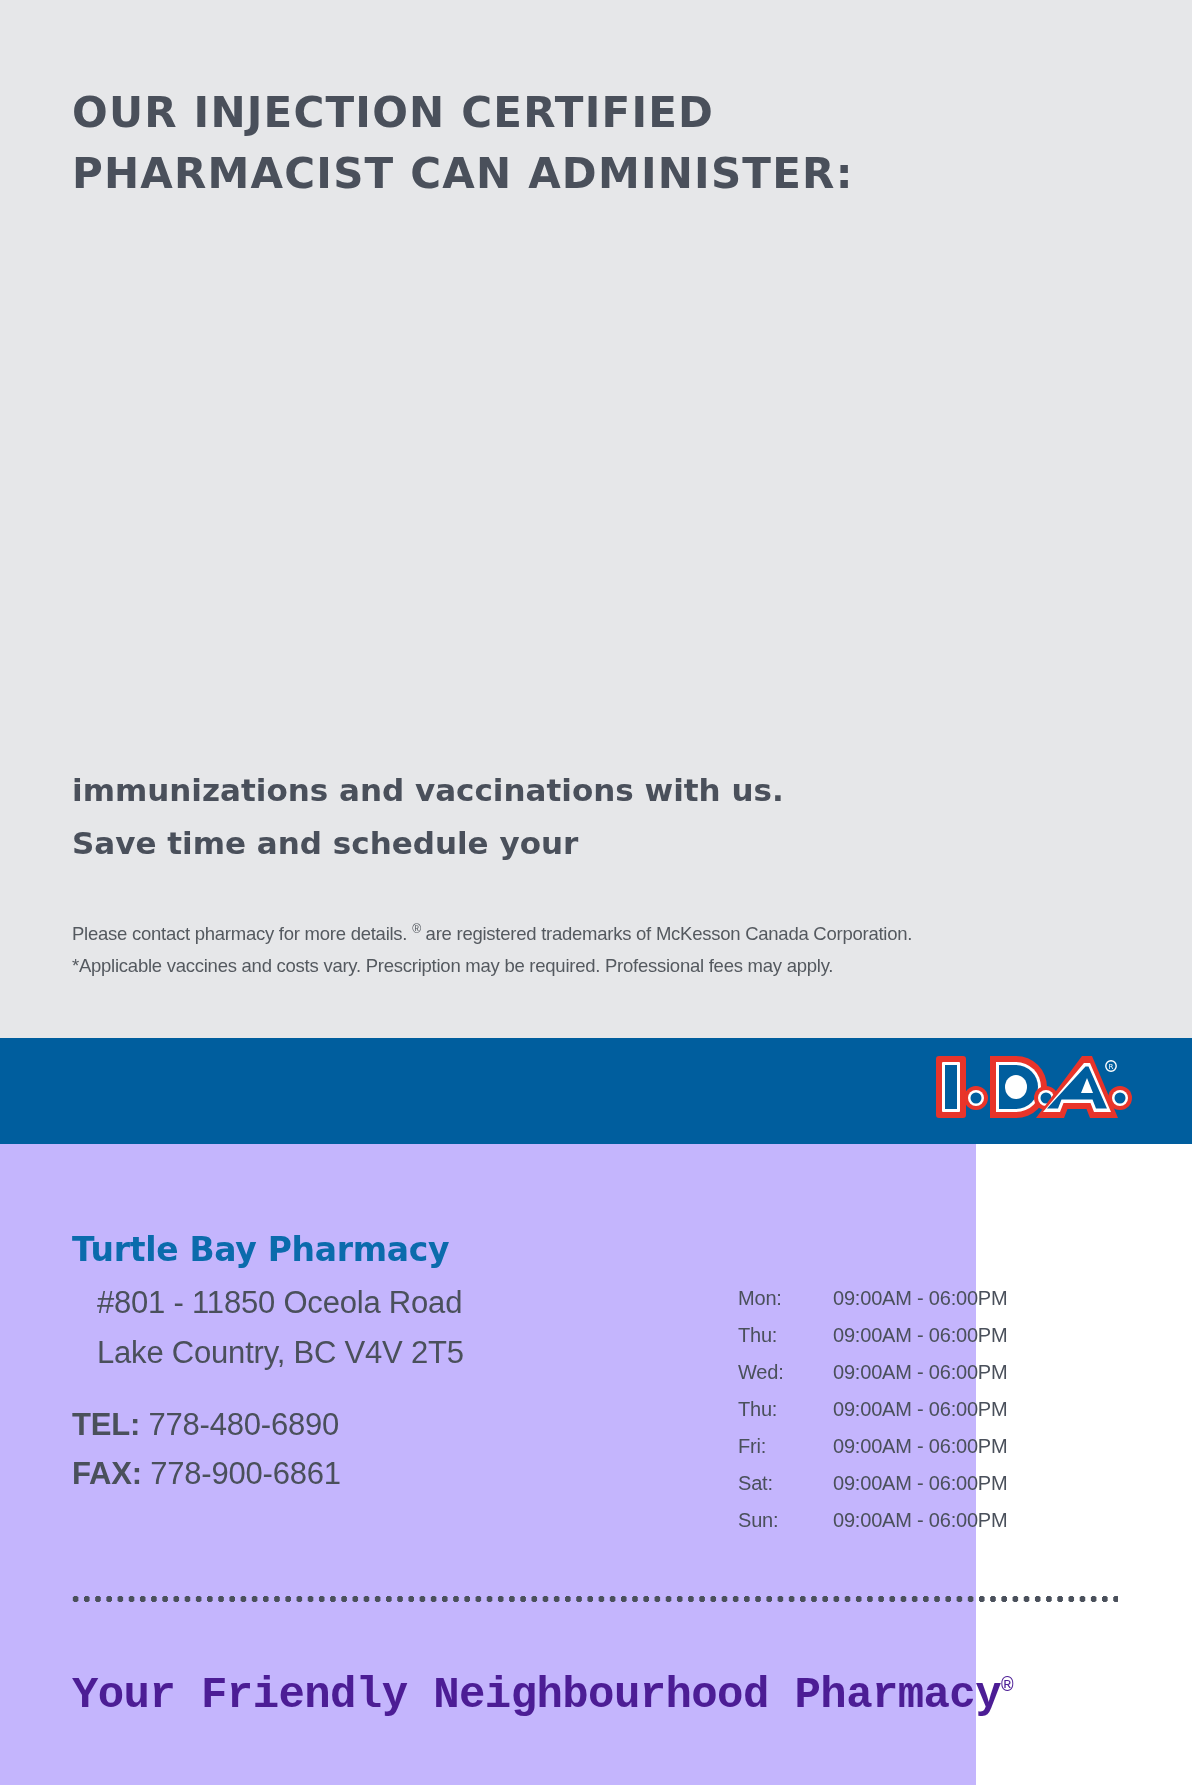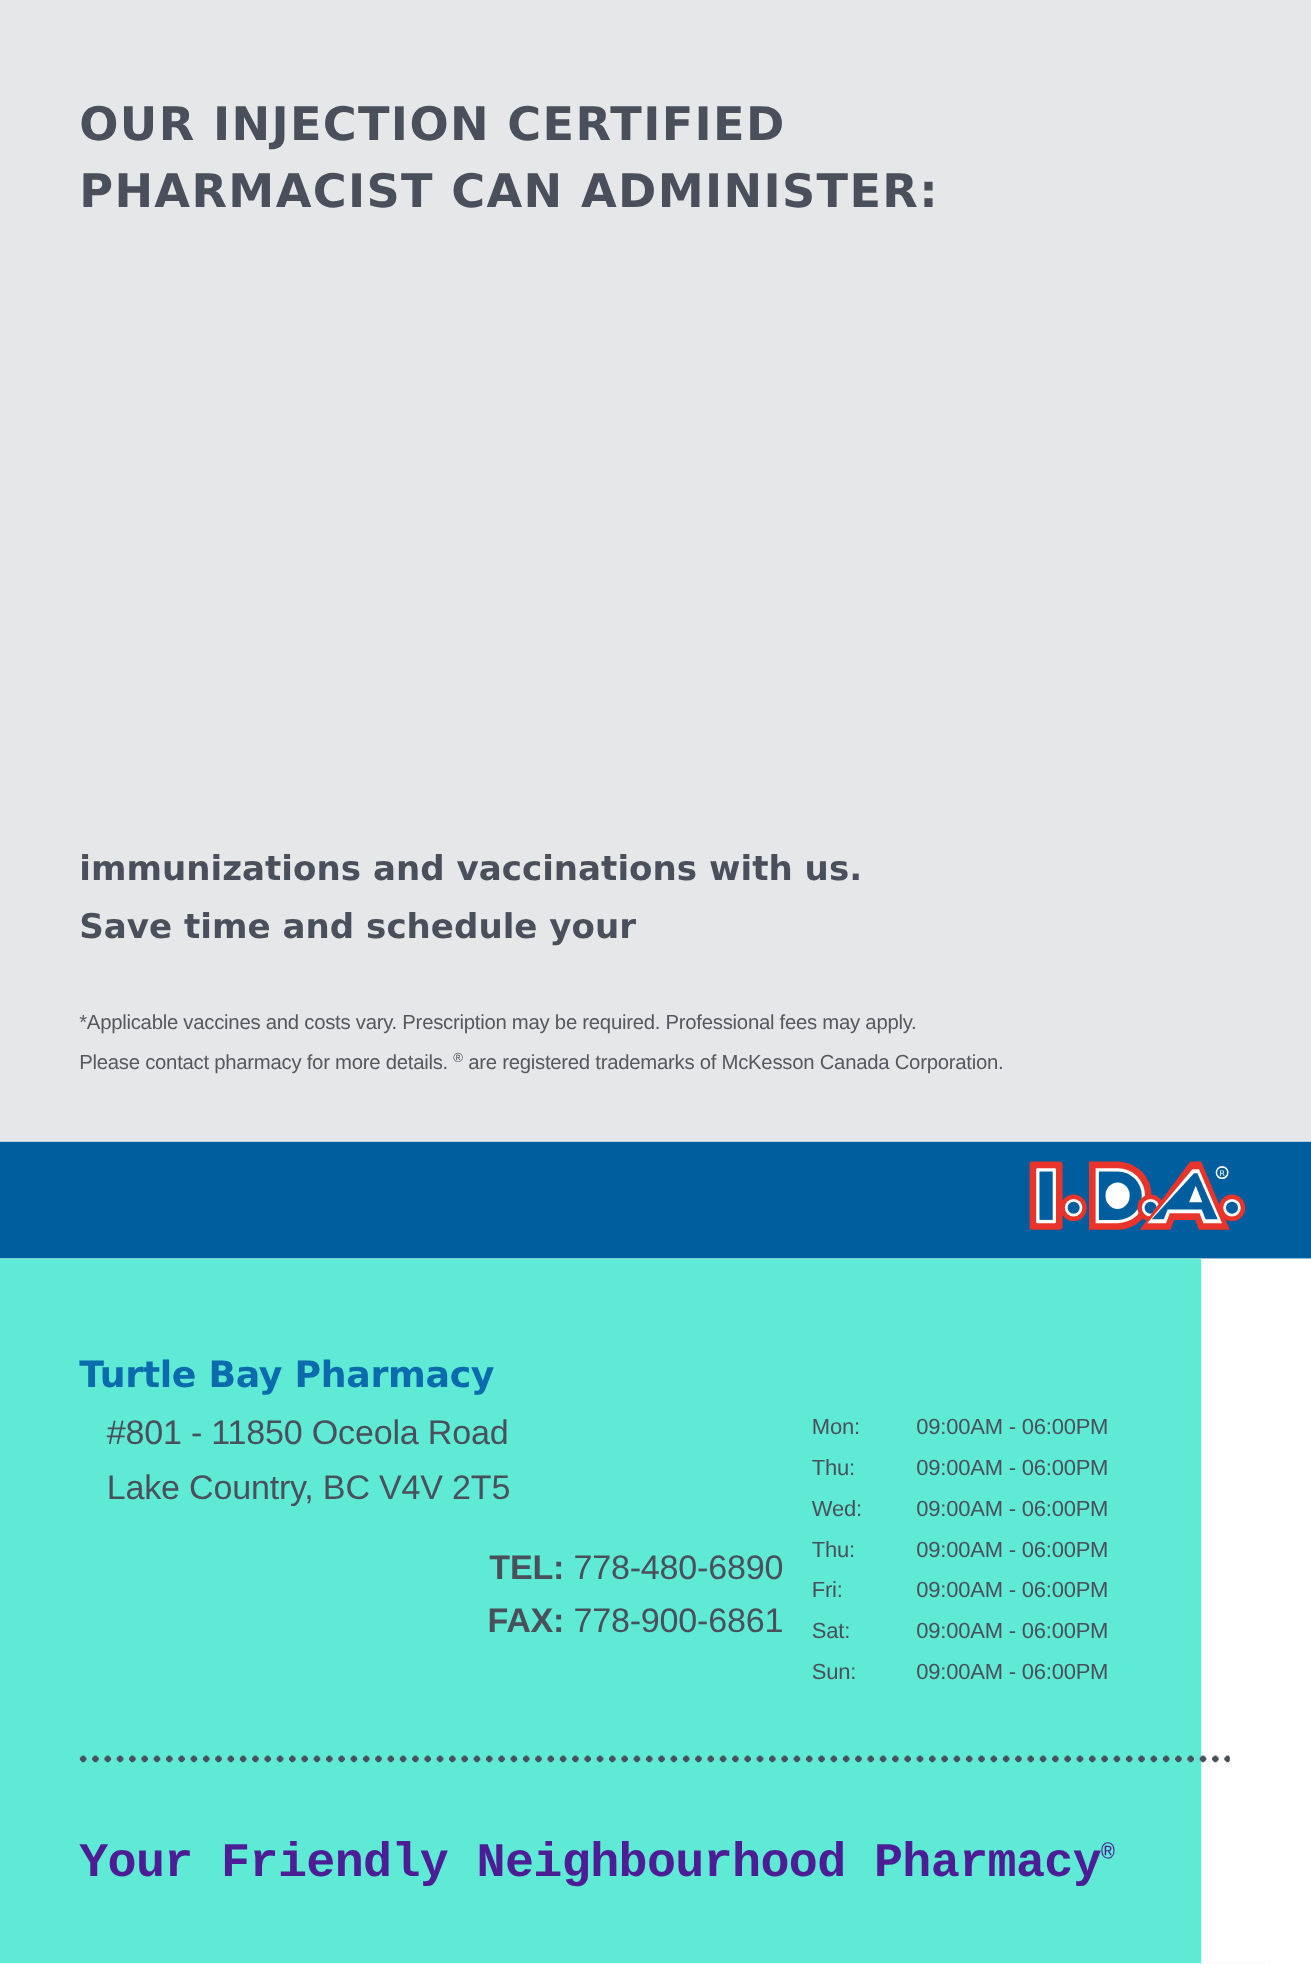--- a/index.html
+++ b/index.html
@@ -89,23 +89,23 @@
     width: 200px;
     height: 74px;
   }
   .ida-logo svg { display: block; width: 200px; height: 74px; }
 
   
   .info-area {
     position: absolute;
     left: 0;
     top: 1144px;
-    width: 1092px;
+    width: 976px;
     height: 641px;
-    background: #5eead4;
+    background: #c4b5fd;
   }
 
   .store-block {
     position: absolute;
     left: 72px;
     top: 84px;
     width: 640px;
   }
 
   .store-name {
@@ -128,21 +128,20 @@
   }
   .store-address .addr-line { display: block; white-space: nowrap; margin-left: 25px; }
 
   .contact {
     margin-top: 22px;
     color: #4a505b;
     font-family: "Liberation Sans", sans-serif;
     font-size: 31px;
     line-height: 49px;
     letter-spacing: -0.2px;
-    text-align: right;
   }
   .contact .contact-row { display: block; white-space: nowrap; }
   .contact .lbl { font-weight: bold; }
   .contact .val { font-weight: normal; }
 
   
   .hours {
     position: absolute;
     left: 738px;
     top: 136px;
@@ -202,22 +201,22 @@
       <span class="hl-line">OUR INJECTION CERTIFIED</span>
       <span class="hl-line">PHARMACIST CAN ADMINISTER:</span>
     </div>
 
     <div class="subhead">
       <span class="sh-line">immunizations and vaccinations with us.</span>
       <span class="sh-line">Save time and schedule your</span>
     </div>
 
     <div class="disclaimer">
+      <span class="dc-line"><span>Please contact pharmacy for more details. </span><sup>®</sup><span> are registered trademarks of McKesson Canada Corporation.</span></span>
       <span class="dc-line">*Applicable vaccines and costs vary. Prescription may be required. Professional fees may apply.</span>
-      <span class="dc-line"><span>Please contact pharmacy for more details. </span><sup>®</sup><span> are registered trademarks of McKesson Canada Corporation.</span></span>
     </div>
   </div>
 
   <div class="blue-band">
     <div class="ida-logo">
       <svg viewBox="0 0 200 74" xmlns="http://www.w3.org/2000/svg" aria-hidden="true">
 
         <g>
 
           <rect x="2" y="2" width="30" height="62" rx="3" fill="#e8342a"></rect>

